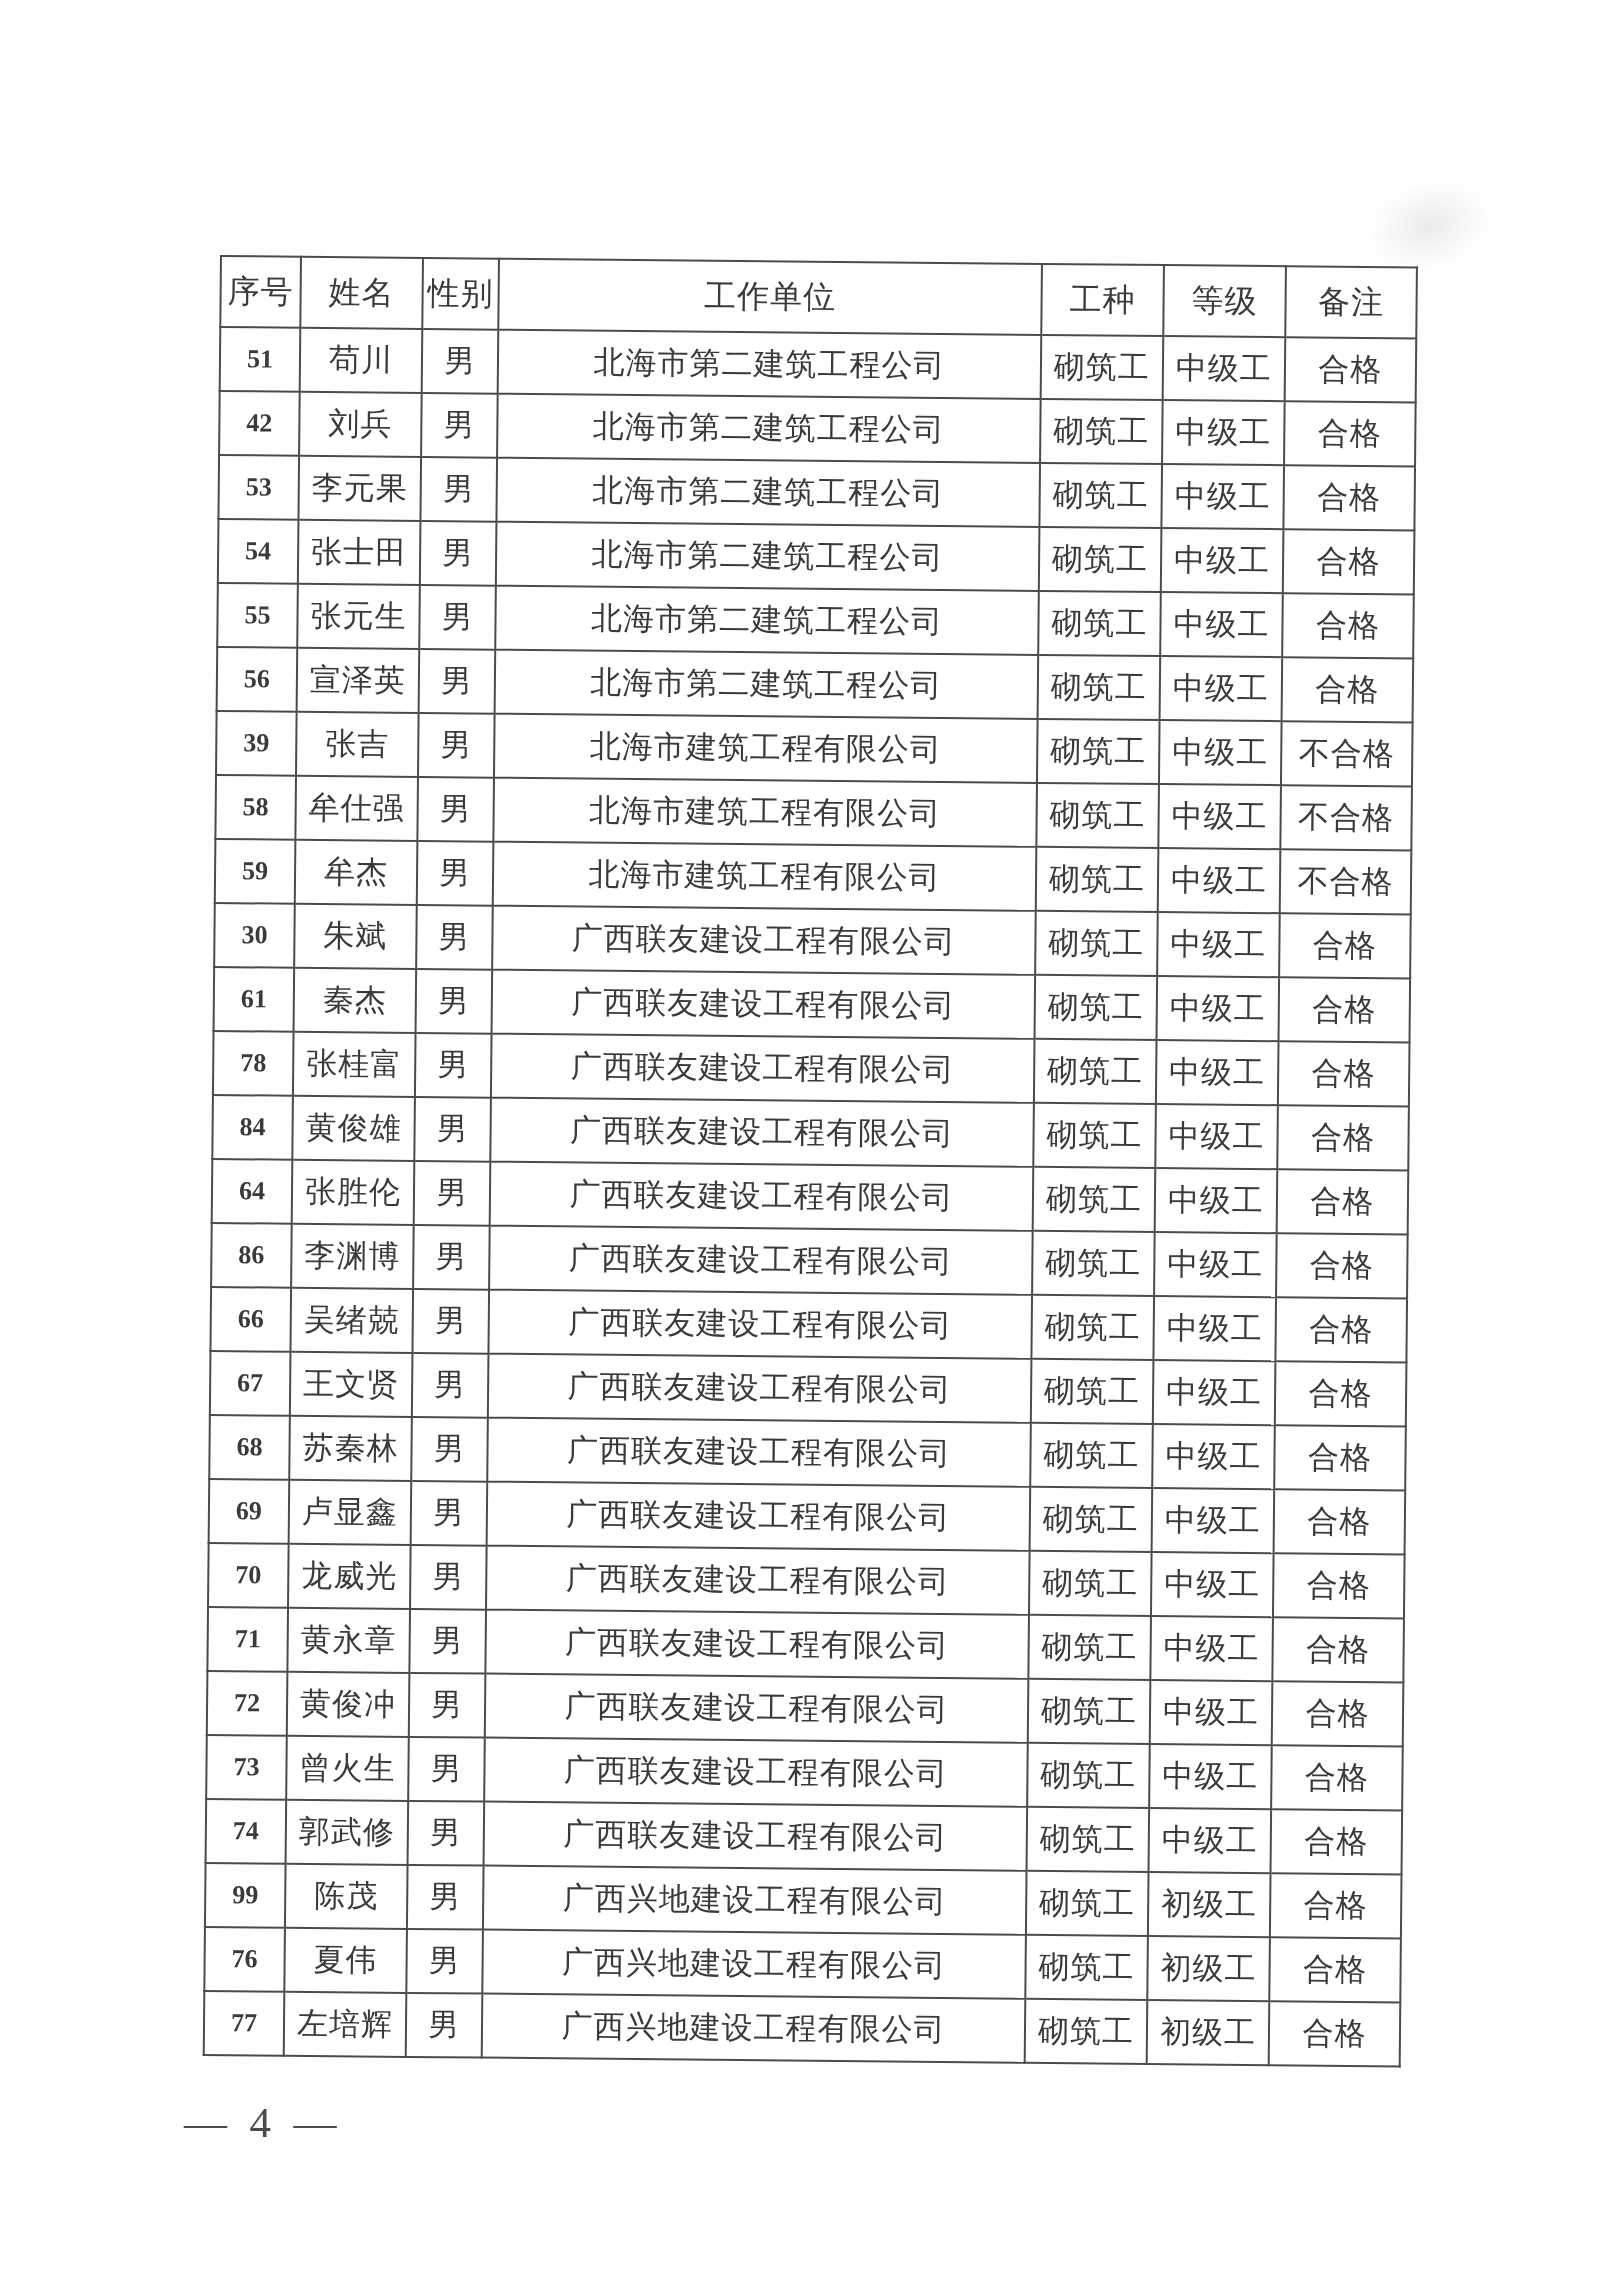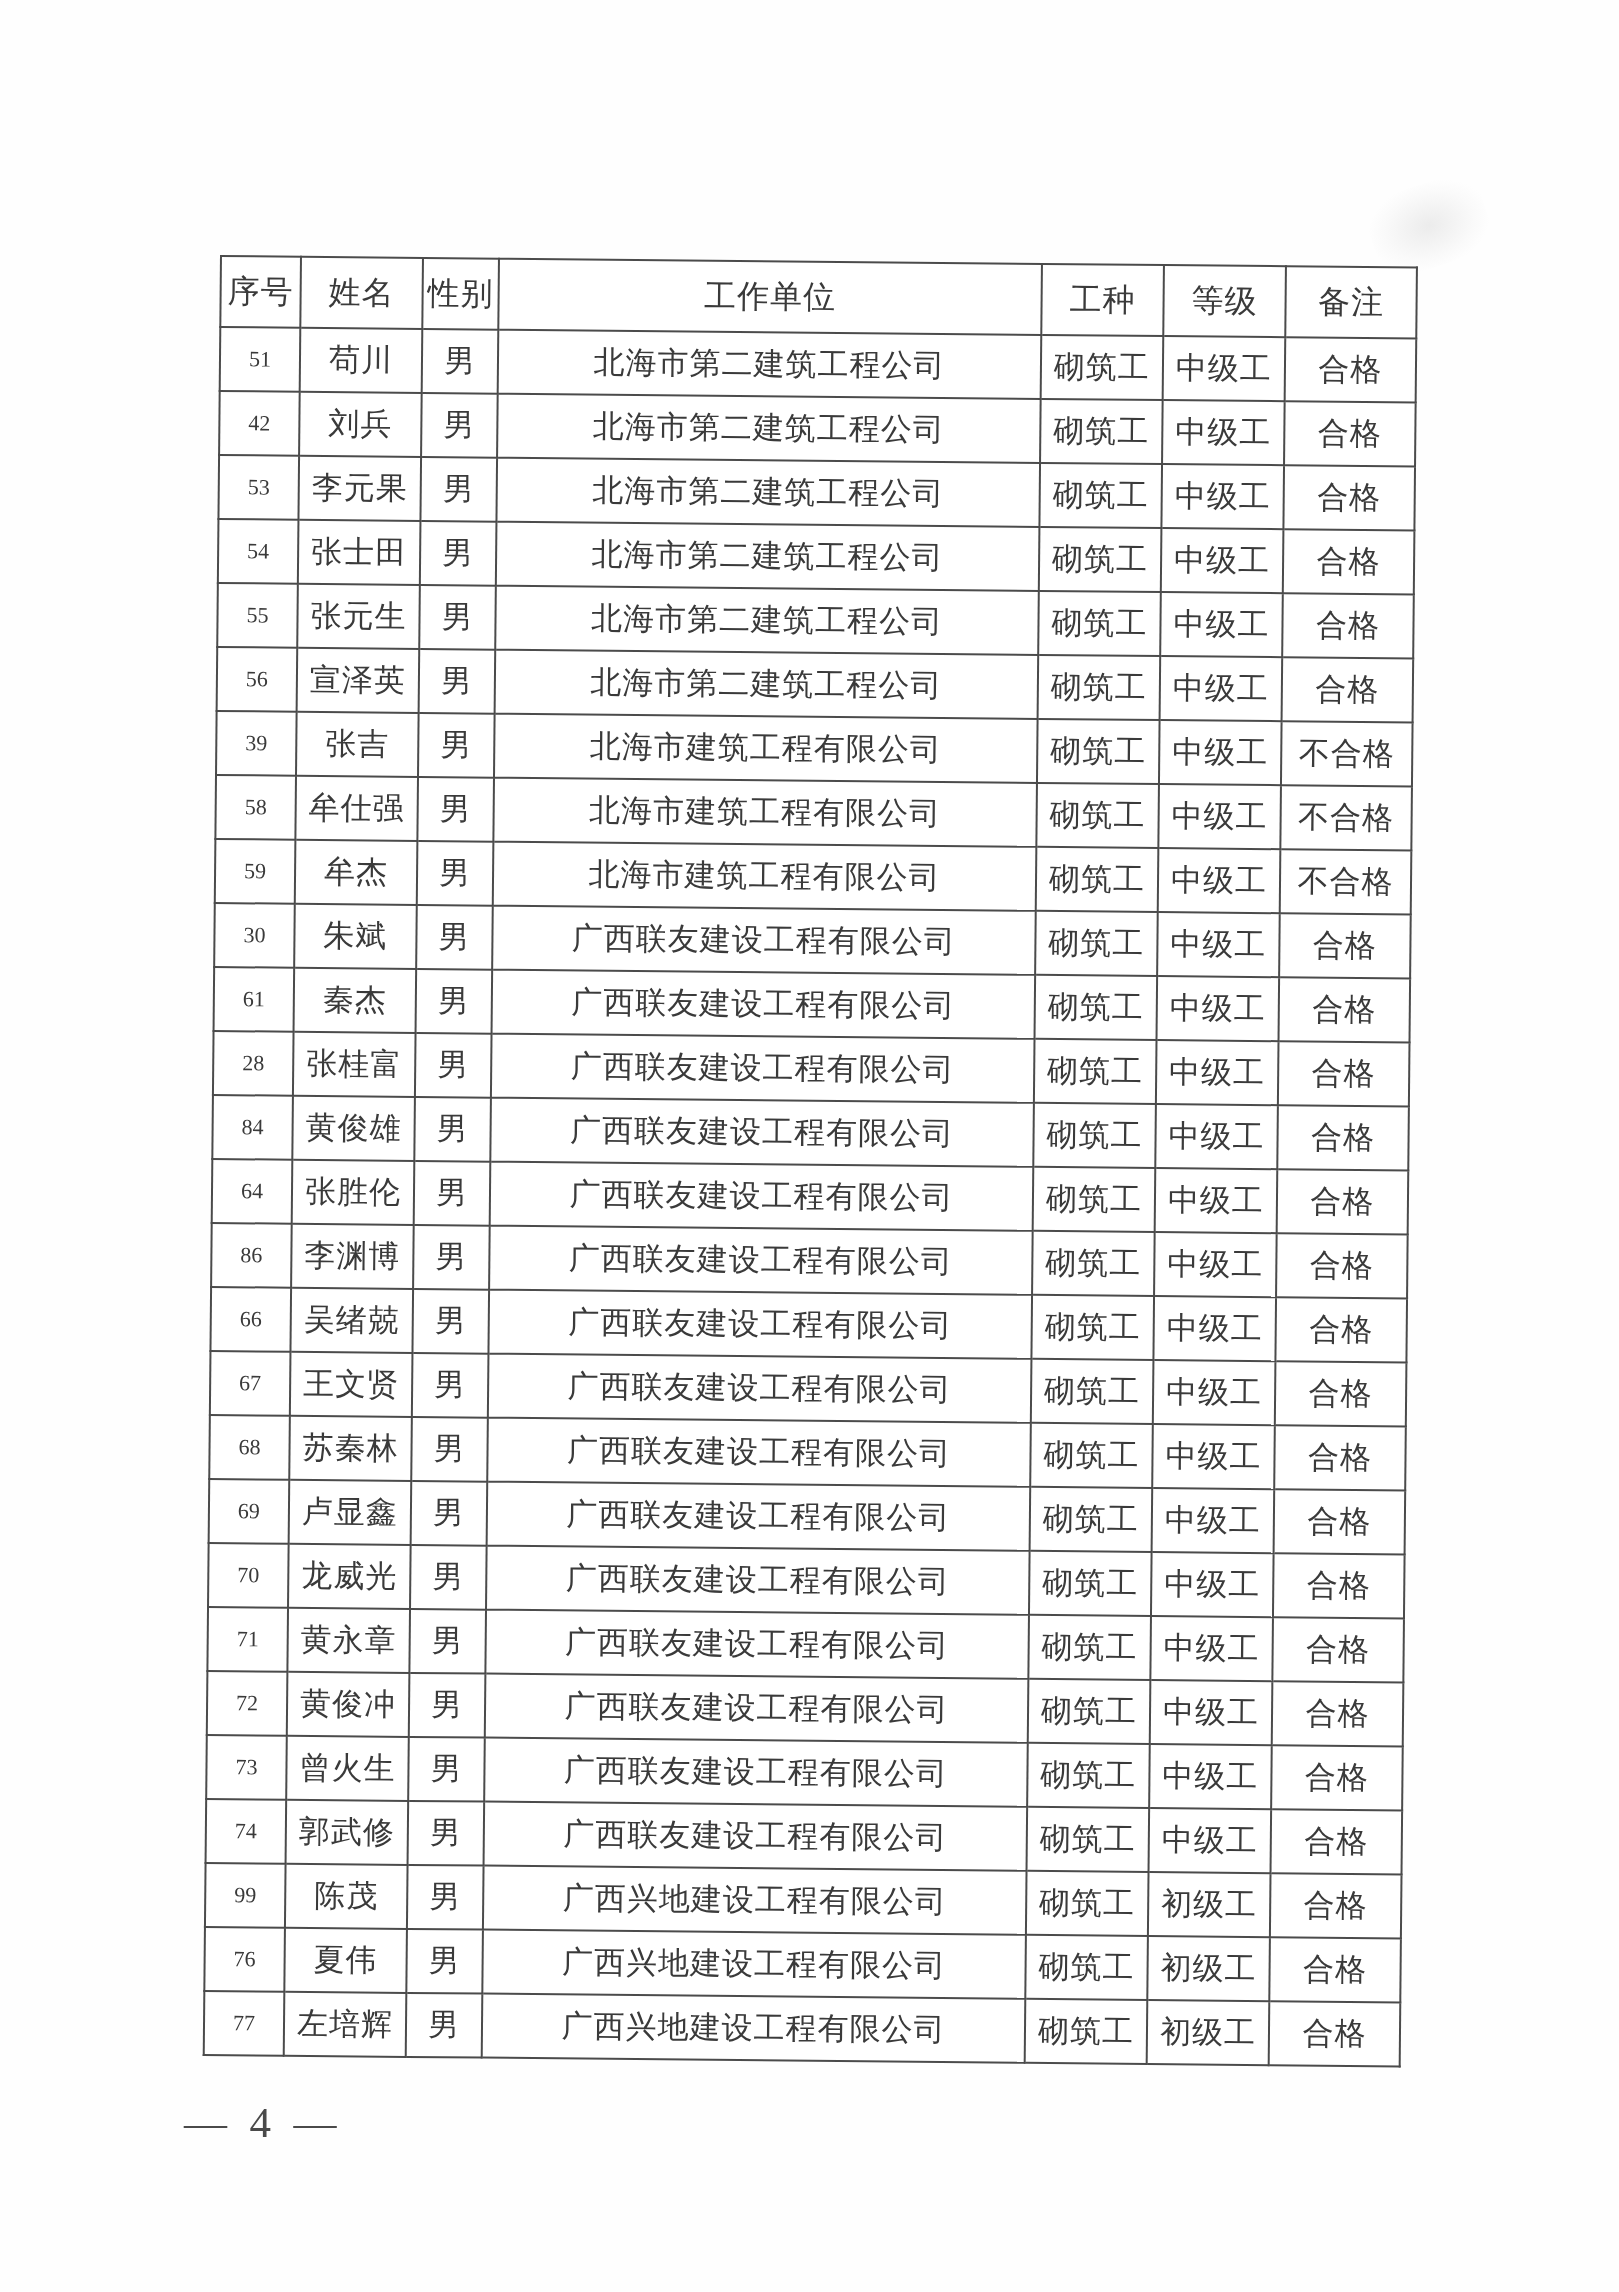--- a/index.html
+++ b/index.html
@@ -66,21 +66,21 @@
     height: 71px;
     font-size: 32px;
     border-bottom-width: 2.9px;
   }
 
   table.results td {
     height: 64px;
     font-size: 31px;
   }
 
-  table.results td.cell-serial { font-size: 22px; letter-spacing: 0; }
+  table.results td.cell-serial { font-size: 26px; letter-spacing: 0; font-weight: bold; }
 
   .page-footer {
     position: absolute;
     left: 184px;
     top: 2098px;
     font-size: 43px;
     color: #4a4a4a;
     letter-spacing: 5.9px;
     white-space: nowrap;
   }
@@ -206,21 +206,21 @@
         <tr>
     <td class="cell-serial">61</td>
     <td class="cell-name">秦杰</td>
     <td class="cell-gender">男</td>
     <td class="cell-employer">广西联友建设工程有限公司</td>
     <td class="cell-trade">砌筑工</td>
     <td class="cell-grade">中级工</td>
     <td class="cell-remark">合格</td>
   </tr>
         <tr>
-    <td class="cell-serial">28</td>
+    <td class="cell-serial">78</td>
     <td class="cell-name">张桂富</td>
     <td class="cell-gender">男</td>
     <td class="cell-employer">广西联友建设工程有限公司</td>
     <td class="cell-trade">砌筑工</td>
     <td class="cell-grade">中级工</td>
     <td class="cell-remark">合格</td>
   </tr>
         <tr>
     <td class="cell-serial">84</td>
     <td class="cell-name">黄俊雄</td>

